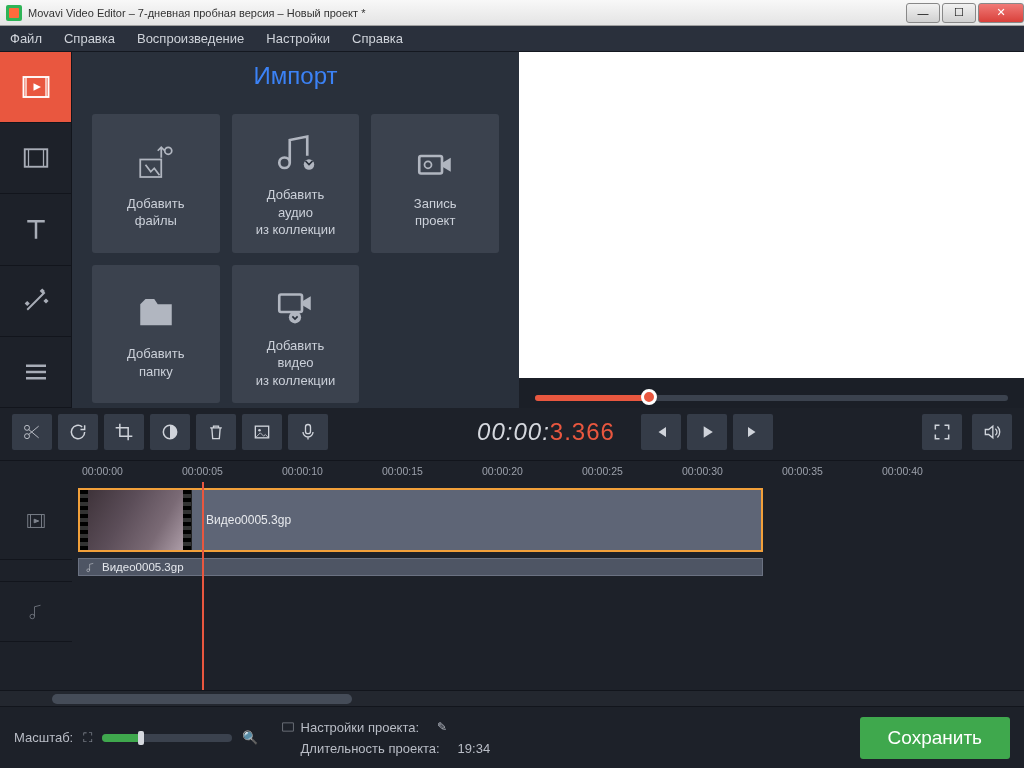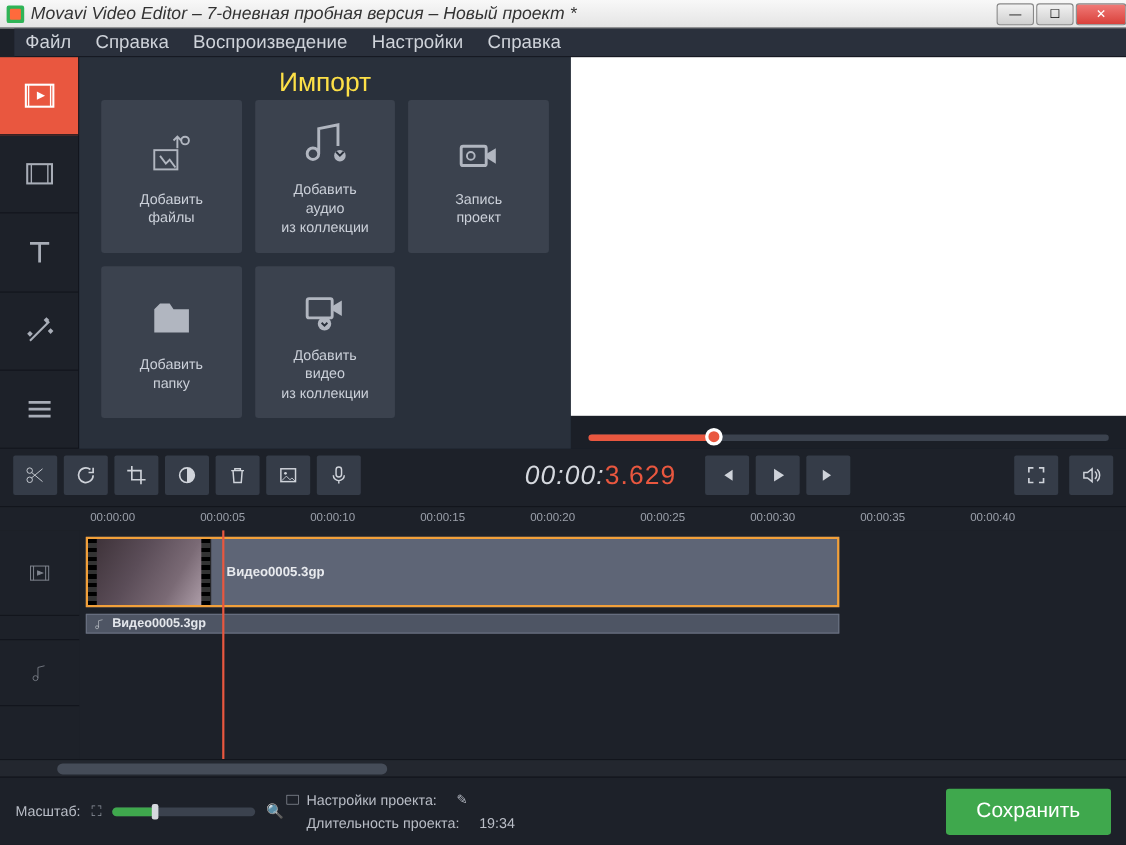--- a/index.html
+++ b/index.html
@@ -1,77 +1,77 @@
 <!DOCTYPE html>
 <html><head>
 <meta charset="utf-8">
 <style>
 * { margin: 0; padding: 0; box-sizing: border-box; font-family: "Segoe UI", Arial, sans-serif; }
 body { width: 1024px; height: 768px; background: #1d2129; overflow: hidden; display: flex; flex-direction: column; }
 .titlebar { height: 26px; background: linear-gradient(#f8f8f8,#e4e4e4); display: flex; align-items: center; padding: 0 0 0 6px; border-bottom: 1px solid #a0a0a0; }
 .titlebar .app-icon { width: 16px; height: 16px; margin-right: 6px; background: #2fb457; border-radius: 2px; position: relative; }
 .titlebar .app-icon::after { content:""; position:absolute; inset:3px; background:#ff6a3c; border-radius:1px; }
-.titlebar .title { font-size: 16px; color: #333; font-style: italic; }
+.titlebar .title { font-size: 11px; color: #333; }
 .winbtns { margin-left: auto; display: flex; gap: 2px; }
 .winbtn { width: 34px; height: 20px; display:flex; align-items:center; justify-content:center; border:1px solid #888; border-radius: 3px; font-size:11px; }
 .winbtn.min { background: linear-gradient(#f2f2f2,#d0d0d0); }
 .winbtn.max { background: linear-gradient(#f2f2f2,#d0d0d0); }
 .winbtn.close { background: linear-gradient(#f07a77,#d9413b); color:#fff; width:46px;}
-.menubar { height: 26px; background: #2a303c; display:flex; align-items:center; padding: 0 10px; gap: 22px; color:#cfd3da; font-size:17px; border-bottom:1px solid #141820;margin-left:13px; }
+.menubar { height: 26px; background: #2a303c; display:flex; align-items:center; padding: 0 10px; gap: 22px; color:#cfd3da; font-size:13px; border-bottom:1px solid #141820; }
 .menubar span { cursor: default; }
 .main { flex:1; display:flex; min-height:0; flex-direction:column; }
 .upper { display:flex; height: 356px; }
 .sidebar { width: 72px; background:#1d2129; display:flex; flex-direction:column; border-right:1px solid #12151c; }
 .side-item { height: 72px; display:flex; align-items:center; justify-content:center; color:#a8adb7; border-bottom:1px solid #12151c; }
 .side-item.active { background:#e9573f; color:#fff; }
 .side-item svg { width:30px; height:30px; }
 .import-panel { flex:1; background:#29303b; padding: 8px 20px 16px 20px; display:flex; flex-direction:column; }
-.import-title { text-align:center; color:#fde047; font-size:24px; font-weight:400; margin: 2px 0 1px 0; }
+.import-title { text-align:center; color:#3b82f6; font-size:24px; font-weight:400; margin: 2px 0 24px 0; }
 .grid { display:grid; grid-template-columns: repeat(3, 1fr); gap: 12px; }
 .tile { background:#3b424e; border-radius:3px; padding: 18px 8px 14px 8px; display:flex; flex-direction:column; align-items:center; justify-content:center; color:#cbd0d9; text-align:center; font-size:13px; line-height:1.35; min-height: 128px; }
 .tile .ticon { height:44px; display:flex; align-items:center; justify-content:center; margin-bottom:10px; }
 .tile .ticon svg { width:42px; height:42px; color:#b1b6c0; }
 .preview { width:505px; background:#1b1f27; display:flex; flex-direction:column; }
 .preview-canvas { flex:1; margin:0; background:#fff; }
 .preview-controls { padding: 10px 16px 0 16px; }
 .pslider { position:relative; height:20px; }
 .pslider .rail { position:absolute; top:7px; left:0; right:0; height:6px; background:#3b424e; border-radius:3px; }
 .pslider .fill { position:absolute; top:7px; left:0; width:24%; height:6px; background:#e9573f; border-radius:3px; }
 .pslider .knob { position:absolute; top:1px; left:24%; width:16px; height:16px; background:#e9573f; border:3px solid #fff; border-radius:50%; transform:translateX(-50%); }
 .toolbar-row { display:flex; align-items:center; padding: 6px 12px 10px 12px; gap:10px; background:#1d2129; }
 .tb-group { display:flex; gap:6px; }
 .tb-btn { width:40px; height:36px; background:#353c48; display:flex; align-items:center; justify-content:center; color:#cfd3da; border-radius:2px; }
 .tb-btn svg { width:20px; height:20px; }
 .timecode { font-family: "Consolas", monospace; font-size:24px; letter-spacing:1px; margin-left:auto; }
 .timecode .white { color:#d5d8de;font-style:italic; }
 .timecode .orange { color:#e9573f; }
 .trans-group { display:flex; gap:6px; margin-left:16px; }
 .right-group { display:flex; gap:10px; margin-left:auto; }
-.timeline-area { flex:1; background:#1d2129; display:flex; flex-direction:column; min-height:0;font-weight:bold; }
+.timeline-area { flex:1; background:#1d2129; display:flex; flex-direction:column; min-height:0; }
 .ruler { display:flex; font-size:10.5px; color:#9ca1ab; padding: 4px 0 2px 82px; gap:0; position:relative; height:22px; border-top:1px solid #12151c; }
 .ruler span { width:100px; display:inline-block; }
 .tracks { flex:1; display:flex; position:relative; }
 .track-labels { width:72px; background:#1d2129; display:flex; flex-direction:column; }
 .track-label { display:flex; align-items:center; justify-content:center; color:#7f848e; border-bottom:1px solid #12151c; }
 .tl-video { height:78px; }
 .tl-audio { height:22px; }
 .tl-music { height:60px; }
 .track-body { flex:1; position:relative; overflow:hidden; }
 .scrollbar-h { height:16px; background:#23272f; border-top:1px solid #12151c; display:flex; align-items:center; padding:0 12px; }
 .scrollbar-h .thumb { height:10px; width:300px; background:#454c58; border-radius:5px; margin-left:40px; }
 .playhead { position:absolute; top:0; bottom:0; left:130px; width:2px; background:#e9573f; z-index:5; }
 .playhead::before { content:""; position:absolute; top:-14px; left:-5px; width:12px; height:12px; background:#e9573f; border-radius:2px; }
 .vclip { position:absolute; top:6px; left:6px; height:64px; width:685px; background:#5e6576; border:2px solid #f2a03a; display:flex; align-items:center; }
 .vclip .thumb { width:112px; height:100%; background:linear-gradient(120deg,#3a2f35 0%,#5b4d58 40%,#7a6a75 70%,#b8a8b3 100%); border-right:1px solid #222; position:relative; }
 .vclip .thumb::before,.vclip .thumb::after{content:"";position:absolute;top:0;bottom:0;width:8px;background:repeating-linear-gradient(#000 0,#000 4px,#333 4px,#333 8px);}
 .vclip .thumb::before{left:0;} .vclip .thumb::after{right:0;}
 .vclip .cname { color:#e8eaee; font-size:12px; margin-left:14px; }
 .aclip { position:absolute; top:76px; left:6px; height:18px; width:685px; background:#4e5564; border:1px solid #6b7282; display:flex; align-items:center; padding-left:6px; gap:6px; color:#e4e7ec; font-size:11.5px; }
 .aclip svg { width:11px; height:11px; }
-.statusbar { height: 62px; background:#1d2129; border-top:1px solid #12151c; display:flex; align-items:center; padding: 0 14px; color:#b9bdc6; font-size:13px; }
+.statusbar { height: 62px; background:#1d2129; border-top:1px solid #12151c; display:flex; align-items:center; padding: 0 14px; color:#b9bdc6; font-size:13px; gap: 22px; }
 .sb-left { display:flex; flex-direction:column; gap:6px; }
 .sb-row { display:flex; align-items:flex-start; gap: 18px; }
 .zoom { display:flex; align-items:center; gap:10px; }
 .zoom .zslider { position:relative; width:130px; height:8px; background:#3b424e; border-radius:4px; }
 .zoom .zslider .zfill { position:absolute; left:0; top:0; bottom:0; width:30%; background:#3fa84d; border-radius:4px; }
 .zoom .zslider .zknob { position:absolute; left:30%; top:-3px; width:6px; height:14px; background:#d5d8de; border-radius:2px; transform:translateX(-50%);}
 .save-btn { margin-left:auto; background:#3fa84d; color:#fff; font-size:19px; padding: 10px 28px; border-radius:3px; border:none; }
 .pencil { font-size:12px; }
 </style>
 </head>
@@ -242,21 +242,21 @@
         </div>
       <div class="tb-btn">
           <svg viewBox="0 0 24 24">
             <rect x="9" y="3" width="6" height="11" rx="3" fill="none" stroke="currentColor" stroke-width="1.6"></rect>
             <path d="M6 12a6 6 0 0012 0M12 18v3" stroke="currentColor" fill="none" stroke-width="1.6"></path>
           </svg>
         </div>
     </div>
 
     <div class="timecode">
-      <span class="white">00:00:</span><span class="orange">3.629</span>
+      <span class="white">00:00:</span><span class="orange">3.366</span>
     </div>
 
     <div class="trans-group">
       <div class="tb-btn">
           <svg viewBox="0 0 24 24">
             <path d="M7 6v12M18 6l-9 6 9 6z" fill="currentColor"></path>
           </svg>
         </div>
       <div class="tb-btn">
           <svg viewBox="0 0 24 24">

